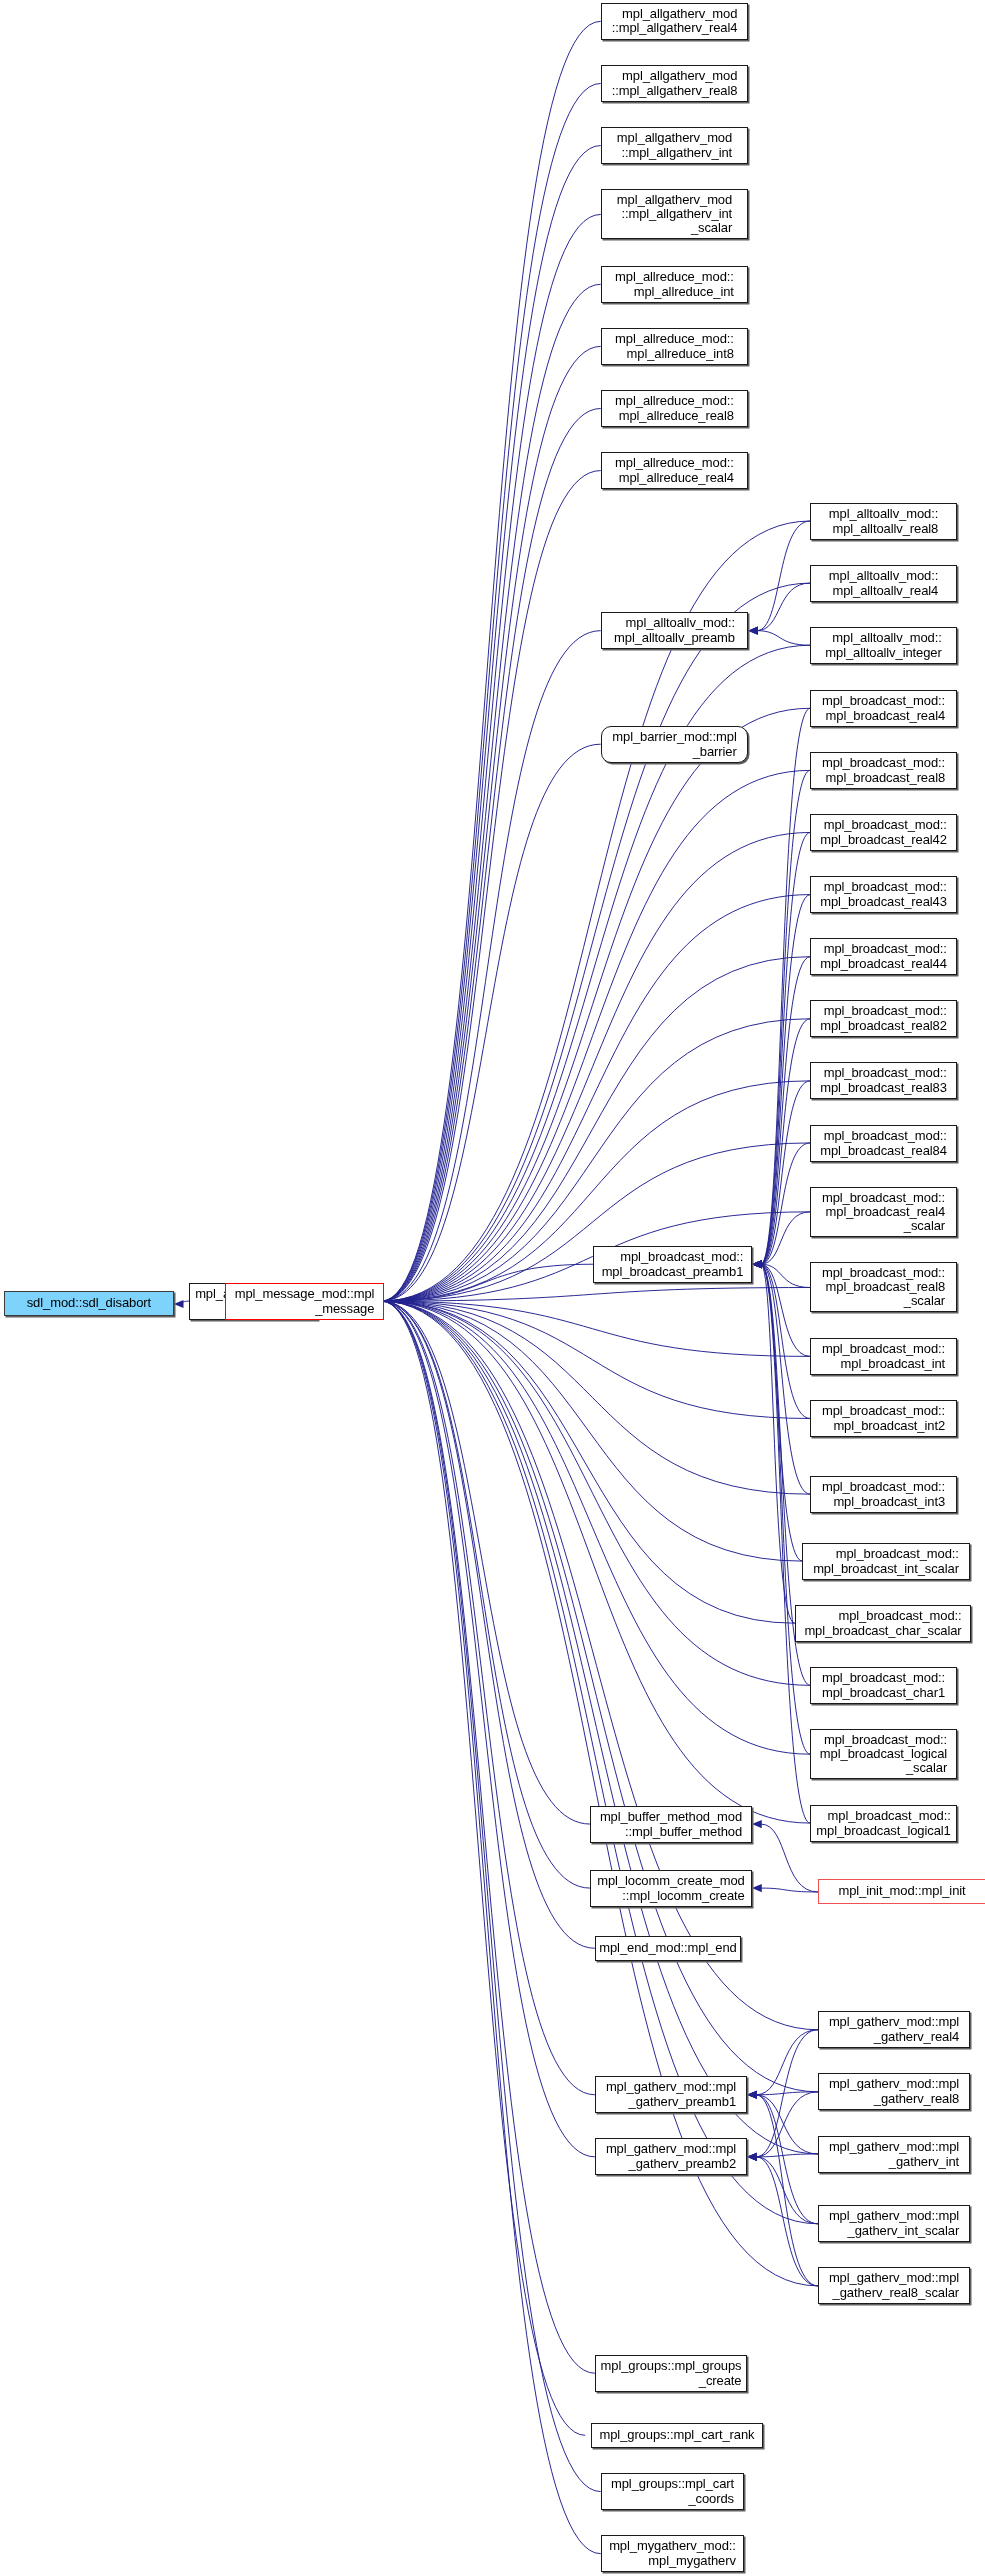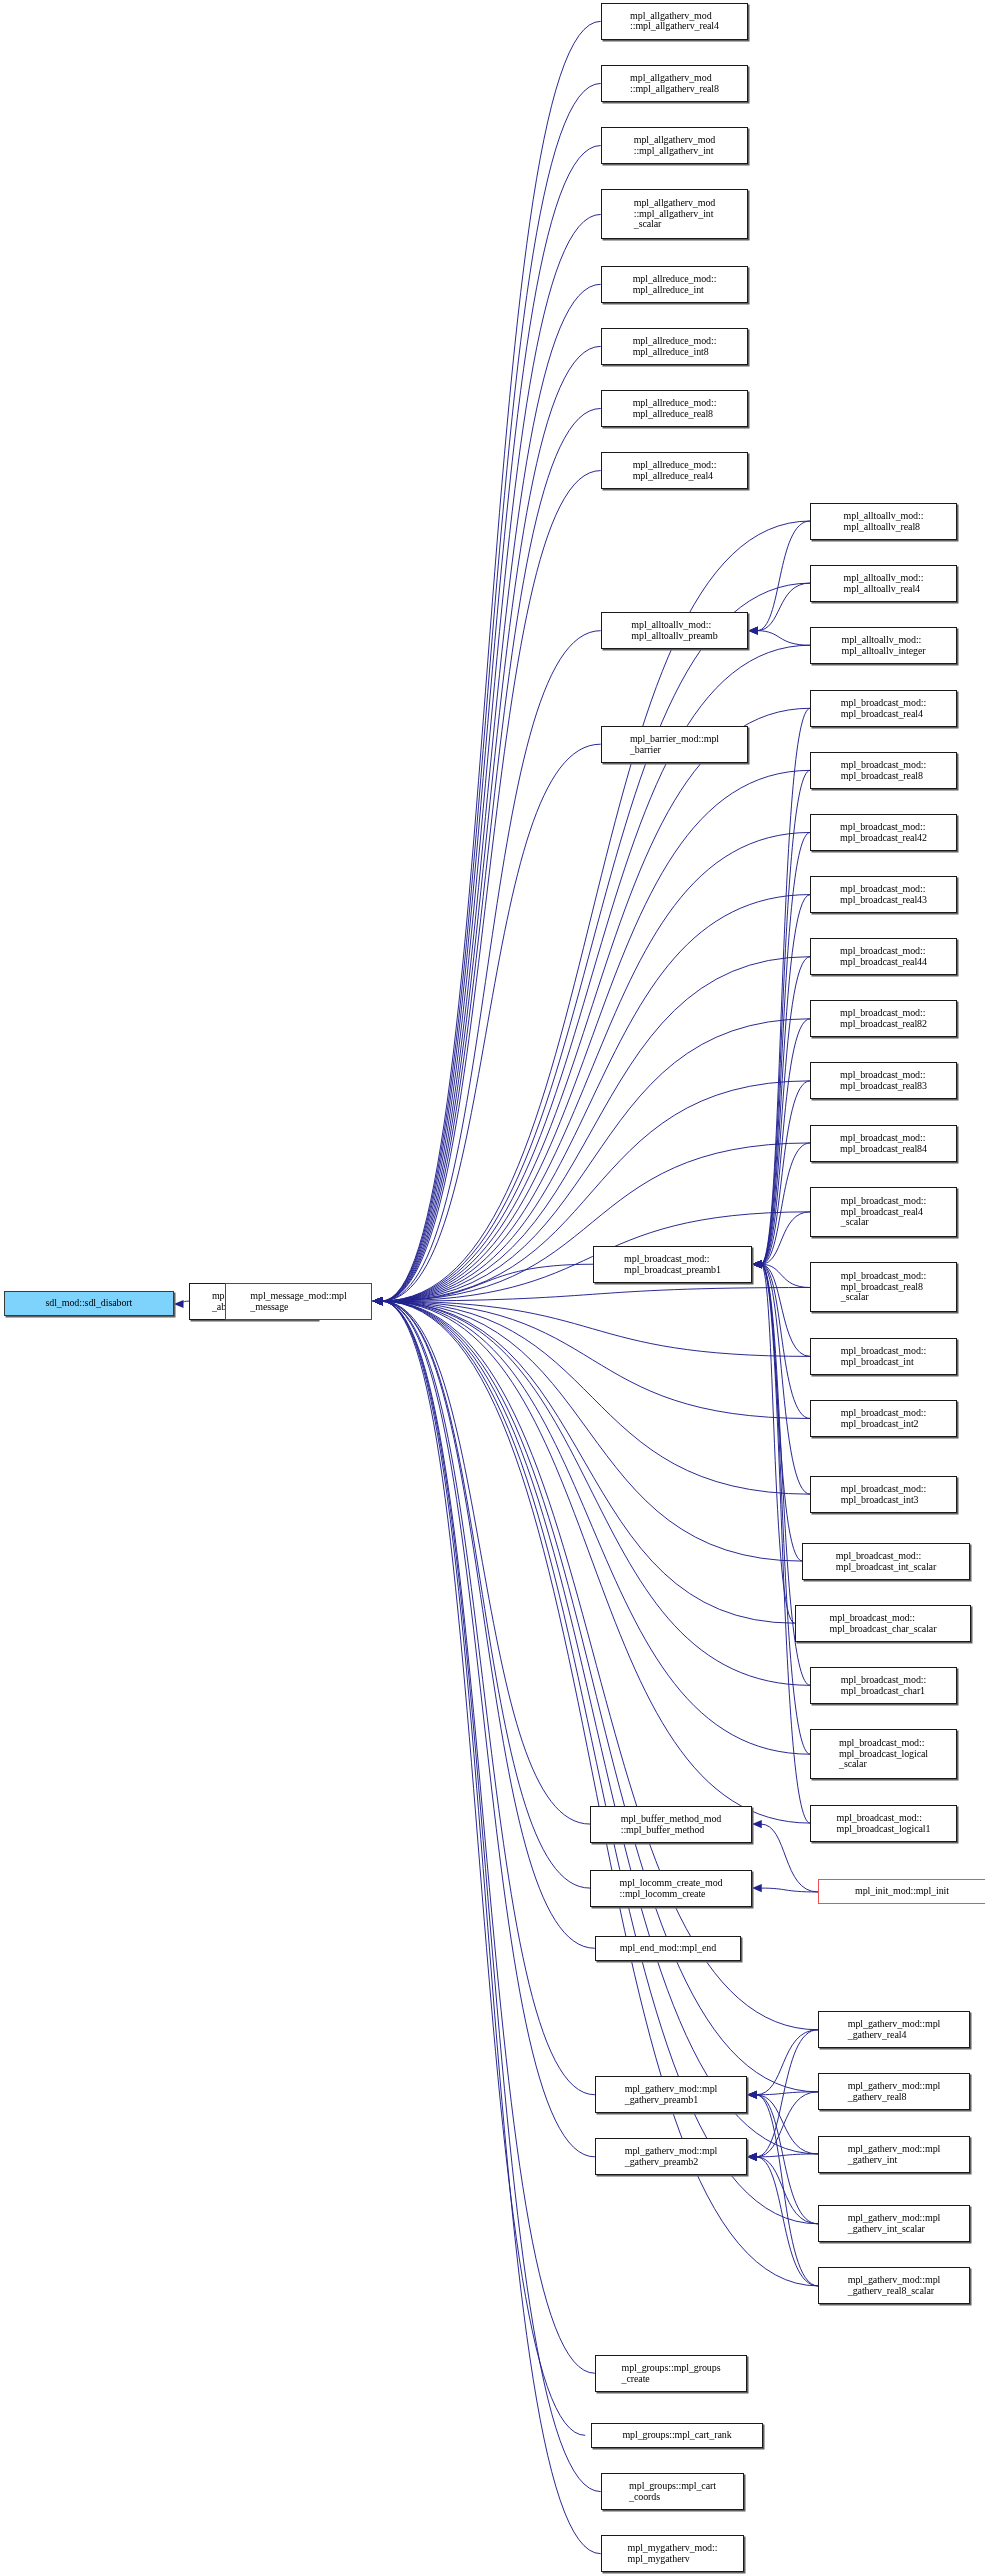--- a/index.html
+++ b/index.html
@@ -15,28 +15,27 @@
   #edges{position:absolute;left:0;top:0;width:986px;height:2576px;pointer-events:none;}
   .node{
     position:absolute;
     box-sizing:border-box;
     border:1px solid #1a1a1a;
     background:#ffffff;
     color:#000000;
     display:flex;
     align-items:center;
     justify-content:center;
-    text-align:left;
+    text-align:right;
     line-height:1.08;
-    font-size:10px;
+    font-size:13px;
     letter-spacing:-0.1px;
     white-space:pre-line;
     box-shadow:1.5px 1.5px 0 0 #606060;
     cursor:pointer;
-    font-family:Liberation Serif, serif;
   }
   .node .lbl{display:block;padding:0 1.9px;}
   .node.root{
     background:#7dd3fc;
     border:1px solid #3b3b3b;
   }
   .node.current{
     border:1.6px solid #ff0000;
     box-shadow:none;
   }
@@ -210,21 +209,21 @@
       <polygon points="384,1341 394,1336.8 394,1345.2" fill="#22228f"></polygon>
       <path d="M 393 1341 C 513.25 1341, 489.75 2568, 619 2568" fill="none" stroke="#22228f" stroke-width="1"></path>
       <polygon points="384,1341 394,1336.8 394,1345.2" fill="#22228f"></polygon>
       <path d="M 393 1341 C 513.25 1341, 489.75 2632, 619 2632" fill="none" stroke="#22228f" stroke-width="1"></path>
       <polygon points="384,1341 394,1336.8 394,1345.2" fill="#22228f"></polygon>
     </svg>
   <div id="nodes-layer">
       <div class="node root" style="left: 3.9px; top: 1291px; width: 170px; height: 25px;"><span class="lbl">sdl_mod::sdl_disabort</span></div>
       <div class="node" style="left: 189px; top: 1283px; width: 129px; height: 37px;"><span class="lbl">mpl_abort_mod::mpl
 _abort</span></div>
-      <div class="node current" style="left: 225px; top: 1283px; width: 147px; height: 37px;"><span class="lbl">mpl_message_mod::mpl
+      <div class="node current" style="left: 225px; top: 1283px; width: 159px; height: 37px;"><span class="lbl">mpl_message_mod::mpl
 _message</span></div>
       <div class="node" style="left: 601px; top: 2.9px; width: 147px; height: 37px;"><span class="lbl">mpl_allgatherv_mod
 ::mpl_allgatherv_real4</span></div>
       <div class="node" style="left: 601px; top: 65px; width: 147px; height: 37px;"><span class="lbl">mpl_allgatherv_mod
 ::mpl_allgatherv_real8</span></div>
       <div class="node" style="left: 601px; top: 127px; width: 147px; height: 37px;"><span class="lbl">mpl_allgatherv_mod
 ::mpl_allgatherv_int</span></div>
       <div class="node" style="left: 601px; top: 189px; width: 147px; height: 50px;"><span class="lbl">mpl_allgatherv_mod
 ::mpl_allgatherv_int
 _scalar</span></div>
@@ -237,21 +236,21 @@
       <div class="node" style="left: 601px; top: 452px; width: 147px; height: 37px;"><span class="lbl">mpl_allreduce_mod::
 mpl_allreduce_real4</span></div>
       <div class="node" style="left: 810px; top: 503px; width: 147px; height: 37px;"><span class="lbl">mpl_alltoallv_mod::
 mpl_alltoallv_real8</span></div>
       <div class="node" style="left: 810px; top: 565px; width: 147px; height: 37px;"><span class="lbl">mpl_alltoallv_mod::
 mpl_alltoallv_real4</span></div>
       <div class="node" style="left: 810px; top: 627px; width: 147px; height: 37px;"><span class="lbl">mpl_alltoallv_mod::
 mpl_alltoallv_integer</span></div>
       <div class="node" style="left: 601px; top: 612px; width: 147px; height: 37px;"><span class="lbl">mpl_alltoallv_mod::
 mpl_alltoallv_preamb</span></div>
-      <div class="node" style="left: 601px; top: 726px; width: 147px; height: 37px;"><span class="lbl">mpl_barrier_mod::mpl
+      <div class="node" style="left: 601px; top: 726px; width: 147px; height: 37px; border-radius: 10px;"><span class="lbl">mpl_barrier_mod::mpl
 _barrier</span></div>
       <div class="node" style="left: 810px; top: 690px; width: 147px; height: 37px;"><span class="lbl">mpl_broadcast_mod::
 mpl_broadcast_real4</span></div>
       <div class="node" style="left: 810px; top: 752px; width: 147px; height: 37px;"><span class="lbl">mpl_broadcast_mod::
 mpl_broadcast_real8</span></div>
       <div class="node" style="left: 810px; top: 814px; width: 147px; height: 37px;"><span class="lbl">mpl_broadcast_mod::
 mpl_broadcast_real42</span></div>
       <div class="node" style="left: 810px; top: 876px; width: 147px; height: 37px;"><span class="lbl">mpl_broadcast_mod::
 mpl_broadcast_real43</span></div>
       <div class="node" style="left: 810px; top: 938px; width: 147px; height: 37px;"><span class="lbl">mpl_broadcast_mod::

